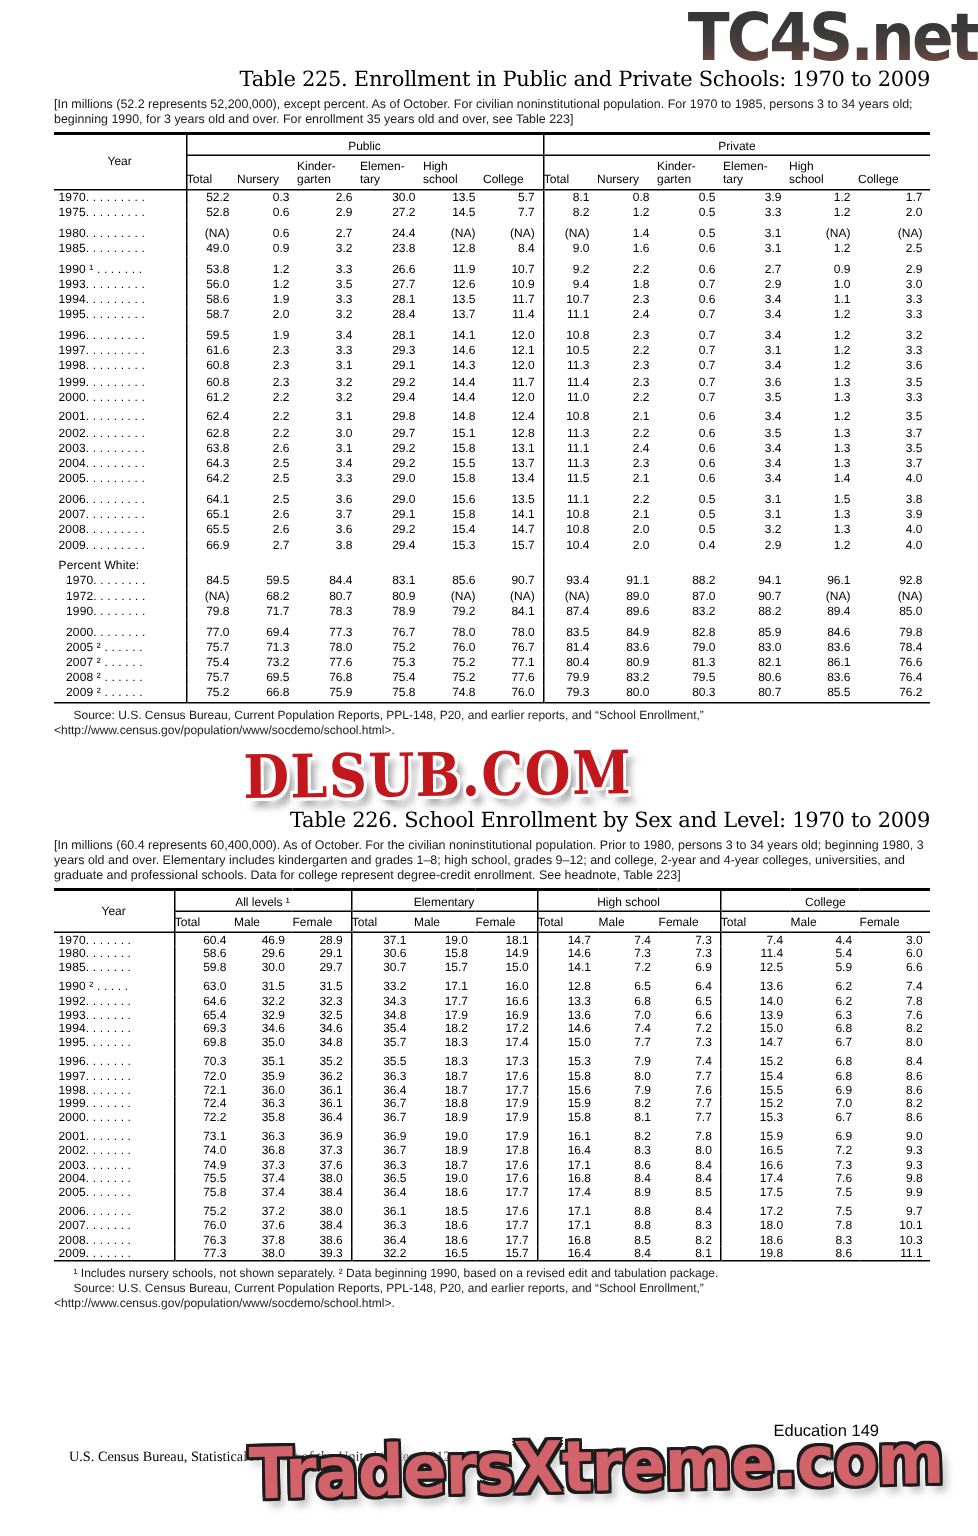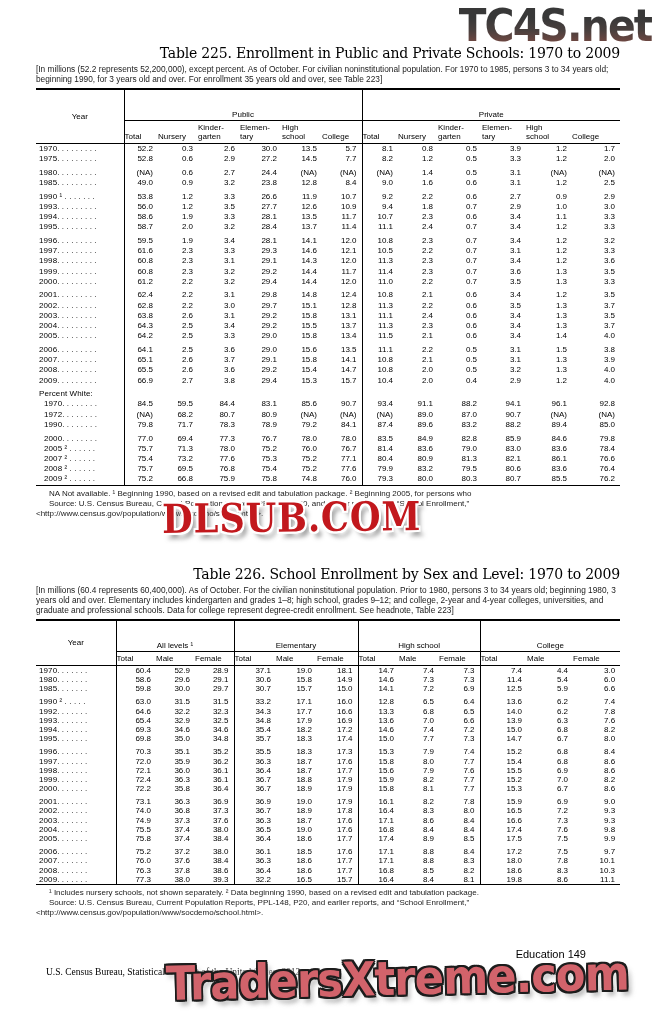--- a/index.html
+++ b/index.html
@@ -13,21 +13,21 @@
     font-family:"DejaVu Serif", serif; font-weight:normal; font-size:14px;
     letter-spacing:-0.2px; color:#000; margin:0 0 3px 0;text-align:right;
   }
   .t225-title { margin-top:45px; }
   .t226-title { margin-top:47px; }
   .headnote { font-size:8.3px; line-height:10.4px; color:#1a1a1a; margin:0 0 3px 0; }
 
   table.dtable { border-collapse:collapse; width:584px; table-layout:fixed;
     border-top:2px solid #000; border-bottom:1.5px solid #000; margin-top:1px; }
   .dtable th { font-weight:normal; font-size:8px; color:#000; }
-  .dtable th.grp { text-align:center; border-bottom:1px solid #000; padding:20px 0 1px 0; line-height:9px; }
+  .dtable th.grp { text-align:center; border-bottom:1px solid #000; padding:3px 0 1px 0; line-height:9px; }
   .dtable th.yearhead { text-align:center; vertical-align:middle; border-bottom:1px solid #000;
     border-right:1px solid #000; font-size:8px; }
   .dtable tr.sub th { border-bottom:1px solid #000; text-align:left; vertical-align:bottom;
     padding:2px 4px 2px 0; white-space:pre-line; line-height:9px; }
   .vl { border-left:1px solid #000; }
   .dtable td { font-size:8px; padding:0; white-space:nowrap; color:#000; }
   .t225 td { line-height:10.2px; }
   .t226 td { line-height:9.3px; }
   .dtable td.year { text-align:left; padding-left:3px; border-right:1px solid #000; letter-spacing:0.1px; }
   .dtable td.year.ind { padding-left:8px; }
@@ -589,21 +589,20 @@
           <td class="num">80.0</td>
           <td class="num">80.3</td>
           <td class="num">80.7</td>
           <td class="num">85.5</td>
           <td class="num">76.2</td>
         </tr>
       </tbody>
   </table>
 
   <div class="footnotes">
-    <p class="fn ind">NA Not available. ¹ Beginning 1990, based on a revised edit and tabulation package. ² Beginning 2005, for persons who</p>
     <p class="fn ind">Source: U.S. Census Bureau, Current Population Reports, PPL-148, P20, and earlier reports, and “School Enrollment,”</p>
     <p class="fn">&lt;http://www.census.gov/population/www/socdemo/school.html&gt;.</p>
   </div>
 
   <h1 class="tbl-title t226-title">Table 226. School Enrollment by Sex and Level: 1970 to 2009</h1>
   <p class="headnote">[In millions (60.4 represents 60,400,000). As of October. For the civilian noninstitutional population. Prior to 1980, persons 3 to 34 years old; beginning 1980, 3 years old and over. Elementary includes kindergarten and grades 1–8; high school, grades 9–12; and college, 2-year and 4-year colleges, universities, and graduate and professional schools. Data for college represent degree-credit enrollment. See headnote, Table 223]</p>
 
   <table class="dtable t226">
     <colgroup>
       <col style="width:80px">
@@ -640,21 +639,21 @@
         <th>Female</th>
         <th class="vl">Total</th>
         <th>Male</th>
         <th>Female</th>
       </tr>
     </thead>
     <tbody>
         <tr>
           <td class="year">1970. . . . . . .</td>
           <td class="num">60.4</td>
-          <td class="num">52.9</td>
+          <td class="num">46.9</td>
           <td class="num">28.9</td>
           <td class="num vl">37.1</td>
           <td class="num">19.0</td>
           <td class="num">18.1</td>
           <td class="num vl">14.7</td>
           <td class="num">7.4</td>
           <td class="num">7.3</td>
           <td class="num vl">7.4</td>
           <td class="num">4.4</td>
           <td class="num">3.0</td>

